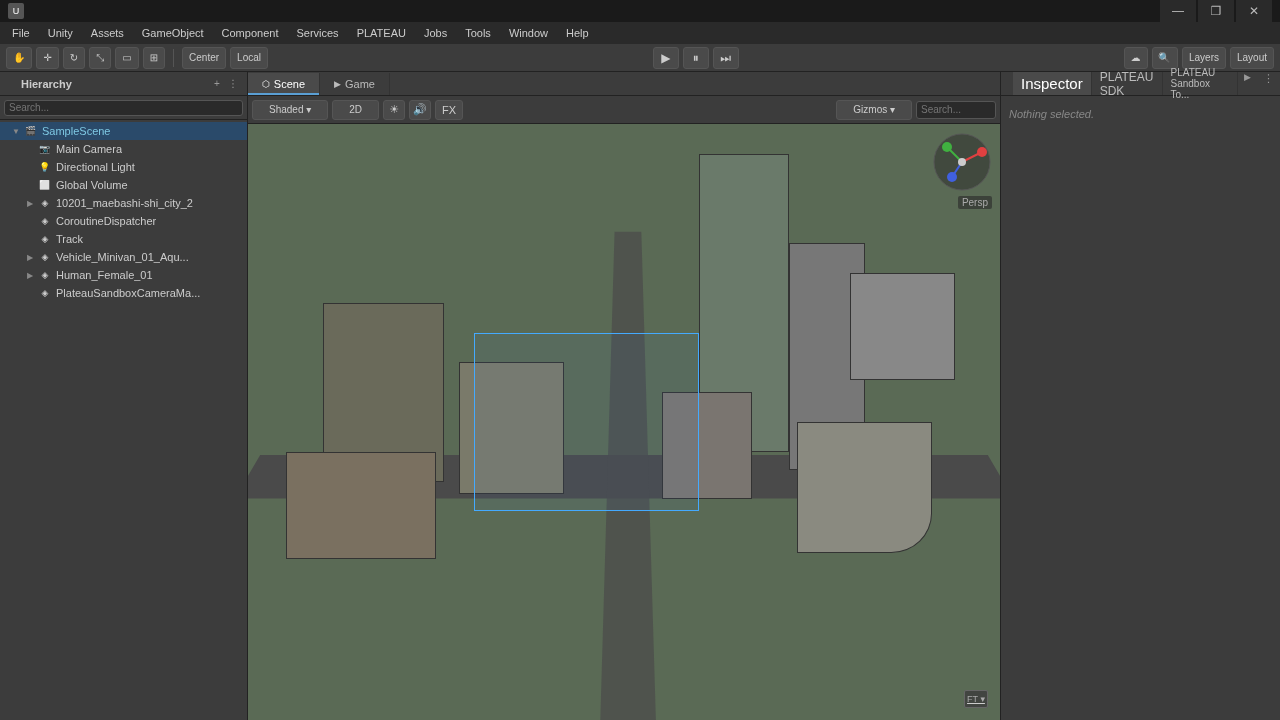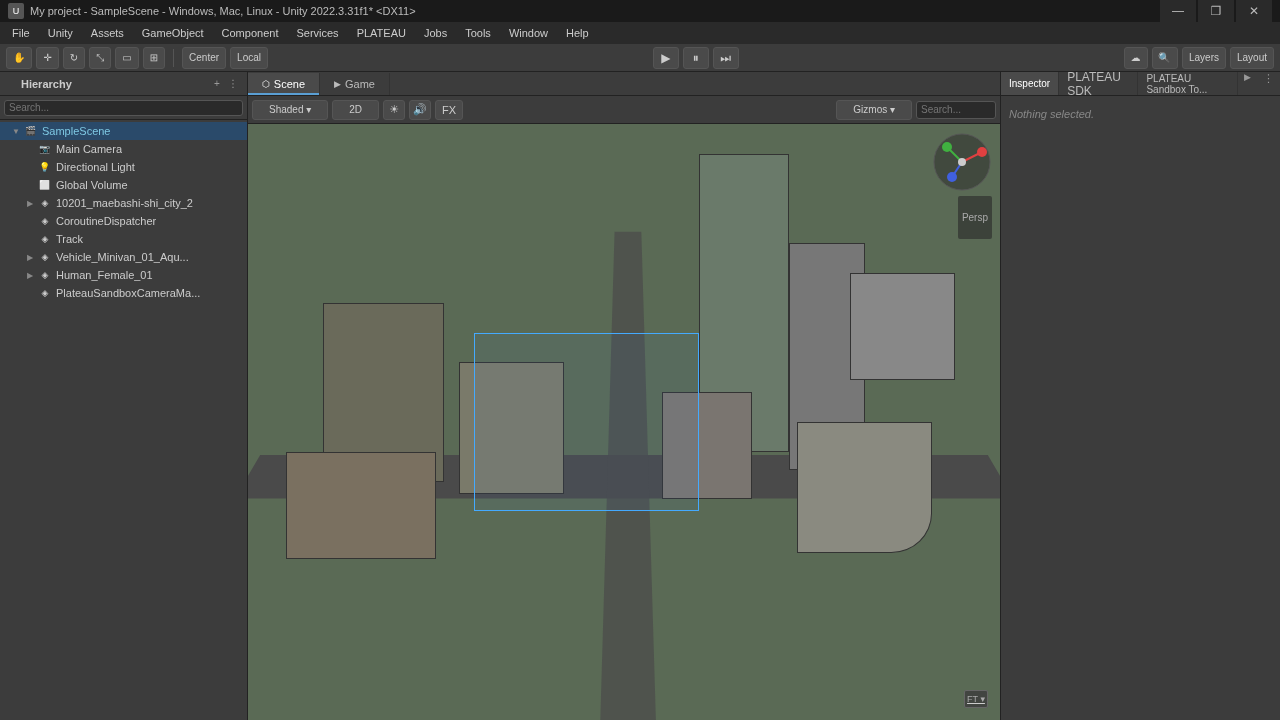--- a/index.html
+++ b/index.html
@@ -76,21 +76,20 @@
     ::-webkit-scrollbar { width: 6px; height: 6px; }
     ::-webkit-scrollbar-track { background: #2a2a2a; }
     ::-webkit-scrollbar-thumb { background: #555; border-radius: 3px; }
   </style>
 </head>
 <body>
 
 <div id="title-bar">
   <div id="title-bar-left">
     <div id="title-bar-icon">U</div>
-    <span id="title-text">My project - SampleScene - Windows, Mac, Linux - Unity 2022.3.31f1* &lt;DX11&gt;</span>
   </div>
   <div id="title-controls">
     <button class="title-btn">—</button>
     <button class="title-btn">❐</button>
     <button class="title-btn close">✕</button>
   </div>
 </div>
 
 <div id="menu-bar">
 <div class="menu-item">File</div>
@@ -254,32 +253,32 @@
             <line x1="30" y1="30" x2="50" y2="20" stroke="#e04040" stroke-width="2"></line>
             <circle cx="50" cy="20" r="5" fill="#e04040"></circle>
             <line x1="30" y1="30" x2="15" y2="15" stroke="#40b040" stroke-width="2"></line>
             <circle cx="15" cy="15" r="5" fill="#40b040"></circle>
             <line x1="30" y1="30" x2="20" y2="45" stroke="#4060e0" stroke-width="2"></line>
             <circle cx="20" cy="45" r="5" fill="#4060e0"></circle>
             <circle cx="30" cy="30" r="4" fill="#ccc"></circle>
           </svg>
         </div>
 
-        <div style="position:absolute;top:72px;right:8px;font-size:10px;color:#aaa;background:rgba(40,40,40,0.6);padding:16px 4px;border-radius:2px;">Persp</div>
+        <div style="position:absolute;top:72px;right:8px;font-size:10px;color:#aaa;background:rgba(40,40,40,0.6);padding:1px 4px;border-radius:2px;">Persp</div>
 
         <div id="scene-corner-controls">
           <div class="corner-btn">FT ▾</div>
         </div>
       </div>
     </div>
   </div>
 
   <div id="inspector">
     <div id="inspector-tabs">
-    <div class="inspector-tab active" style="font-size: 10px; padding: 0px 8px;">Inspector</div>
+    <div class="inspector-tab active" style="font-size: 15px; padding: 0px 8px; margin-left: 12px;">Inspector</div>
         <div class="inspector-tab" style="font-size: 12px; padding: 0px 8px;">PLATEAU SDK</div>
         <div class="inspector-tab" style="font-size: 10px; padding: 0px 8px;">PLATEAU Sandbox To...</div>
         <div style="margin-left: auto; padding: 0px 6px; cursor: pointer; color: rgb(153, 153, 153); font-size: 9px;">▶</div>
         <div style="padding: 0px 6px; cursor: pointer; color: rgb(153, 153, 153);">⋮</div>
       </div>
     <div id="inspector-content">
       <div style="color:#888;font-size:11px;padding:8px 4px;font-style:italic;">Nothing selected.</div>
     </div>
   </div>
 

